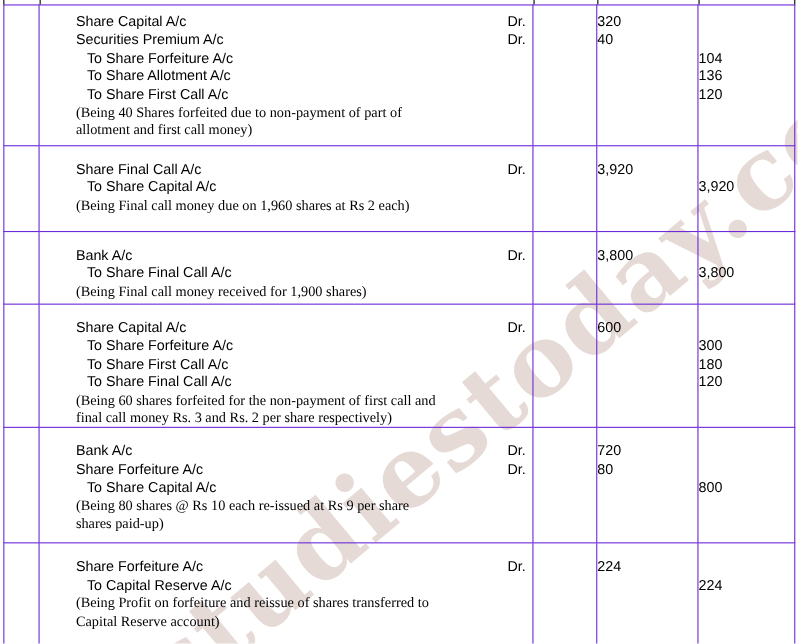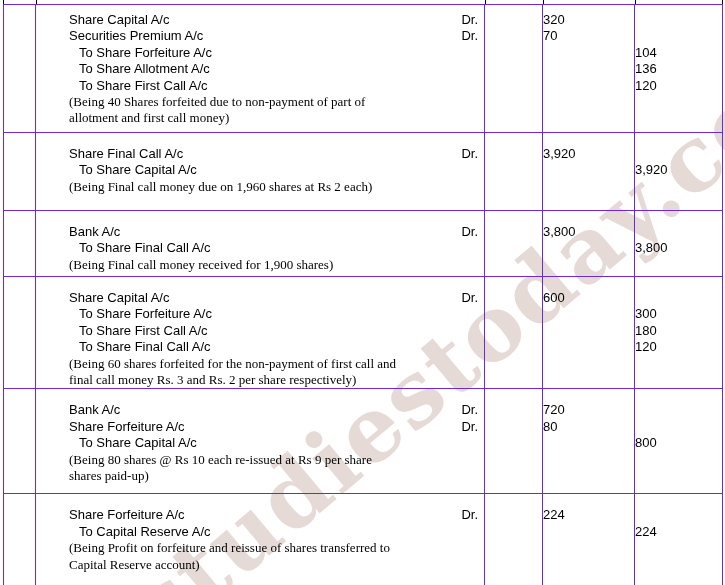--- a/index.html
+++ b/index.html
@@ -101,21 +101,21 @@
         </div>
         <div class="pline indent">
           <span class="txt">To Share First Call A/c</span>
         </div>
         <div class="narr">(Being 40 Shares forfeited due to non-payment of part of</div>
         <div class="narr">allotment and first call money)</div>
       </td>
       <td></td>
       <td class="amt">
         <div class="aline">320</div>
-        <div class="aline">70</div>
+        <div class="aline">40</div>
       </td>
       <td class="amt">
         <div class="aline"></div>
         <div class="aline"></div>
         <div class="aline">104</div>
         <div class="aline">136</div>
         <div class="aline">120</div>
       </td>
     </tr>
 

